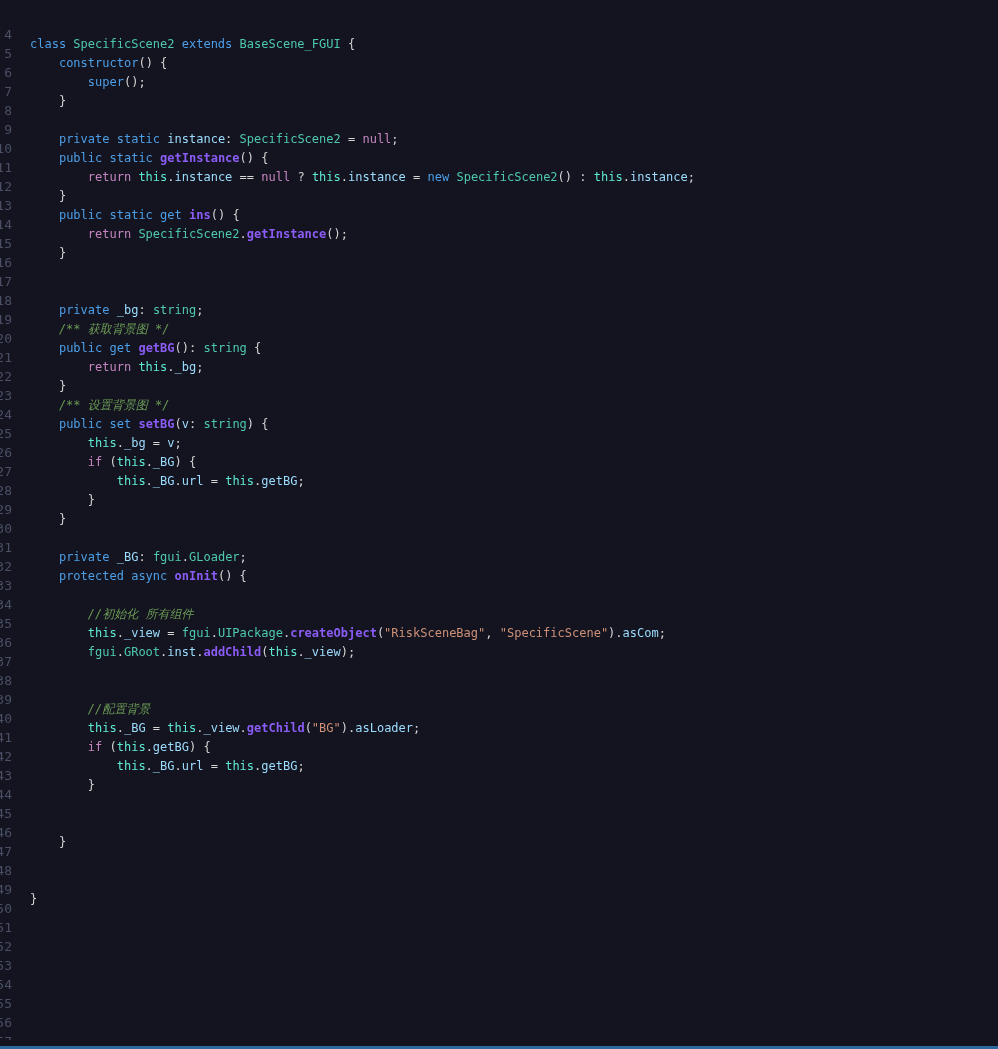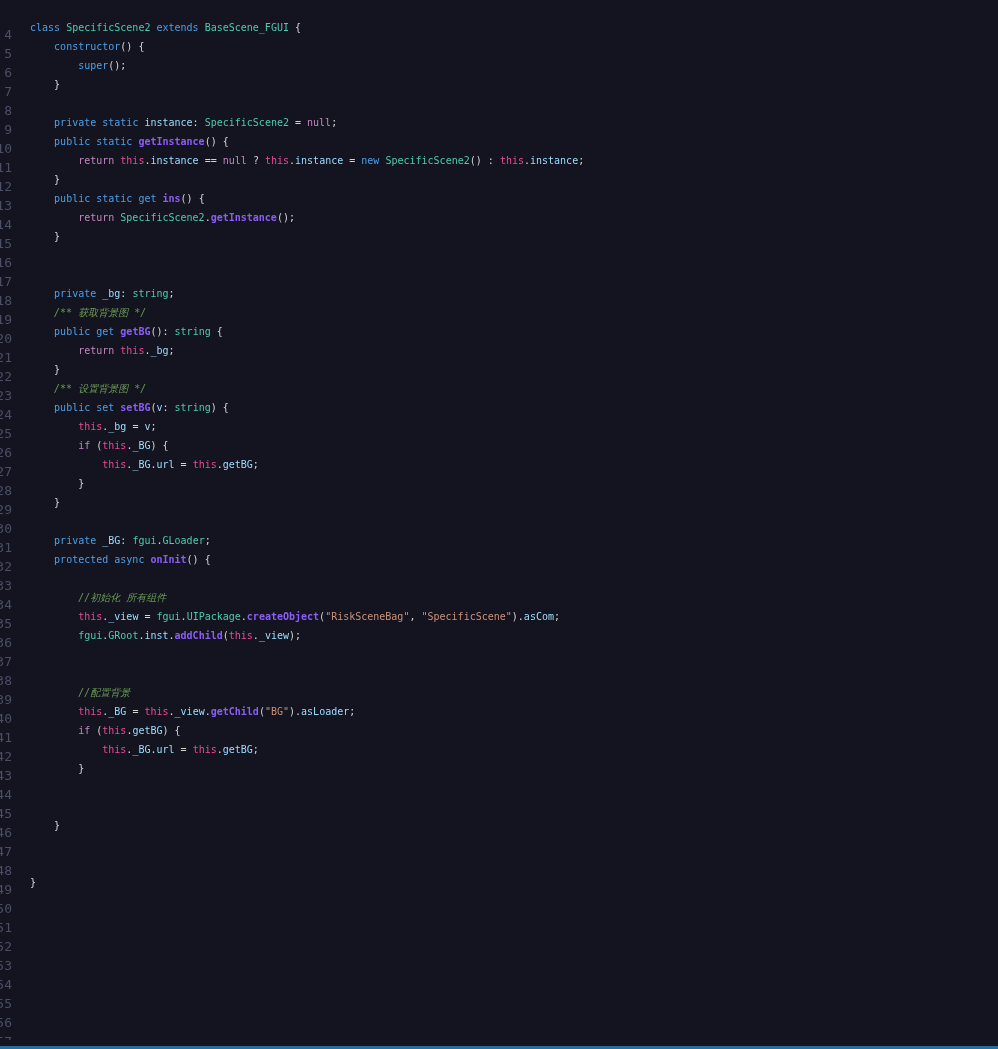--- a/index.html
+++ b/index.html
@@ -35,33 +35,33 @@
     font-size: 13px;
     line-height: 19px;
     color: #4a4f66;
     user-select: none;
   }
   #gutter .ln { display: block; height: 19px; }
 
   #code {
     position: absolute;
     left: 30px;
-    top: 18px;
-    font-size: 10px;
+    top: 35px;
+    font-size: 12px;
     line-height: 19px;
     white-space: pre;
     color: #c8d0e0;
   }
   #code .row { display: block; height: 19px; }
 
   
   .kw   { color: #4d9fe8; }            
   .fn   { color: #8b5cf6; font-weight: bold; }  
   .var  { color: #9cdcfe; }            
-  .this { color: #ec4899; }            
+  .this { color: #5eead4; }            
   .str  { color: #ce9178; }
   .lit  { color: #c586c0; }
   .punc { color: #d4d4d4; }
   .cmt  { color: #6a9955; font-style: italic; }
   .prop { color: #9cdcfe; }
   .ret  { color: #c586c0; text-align: center; }            
   .typ  { color: #4ec9b0; }
 
   
   #bottom-strip {

